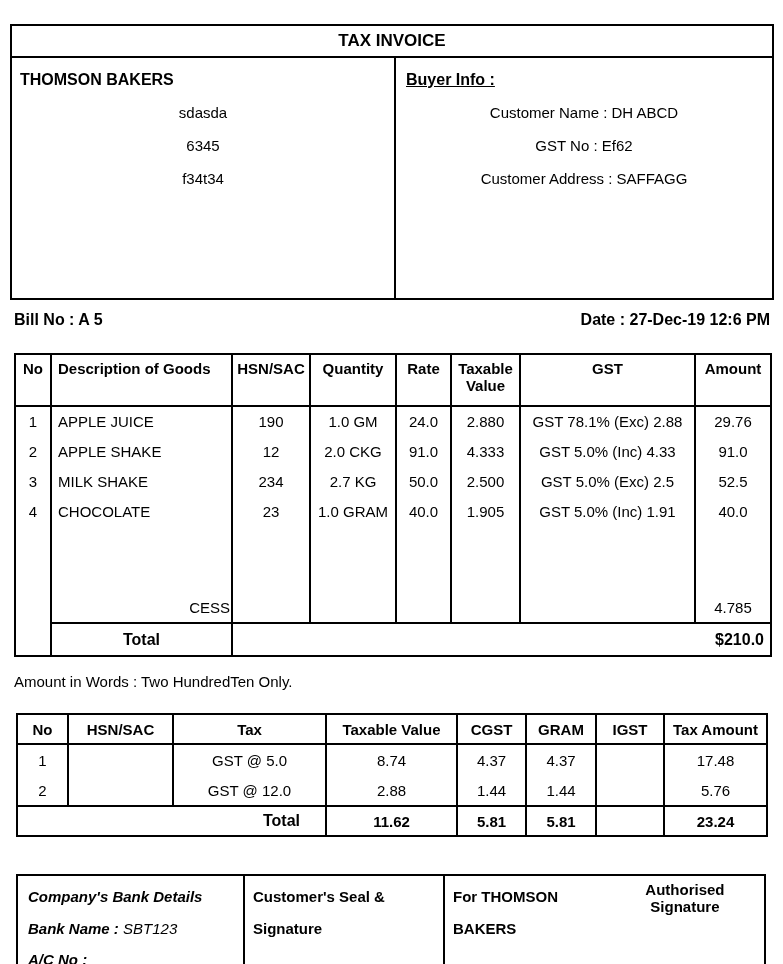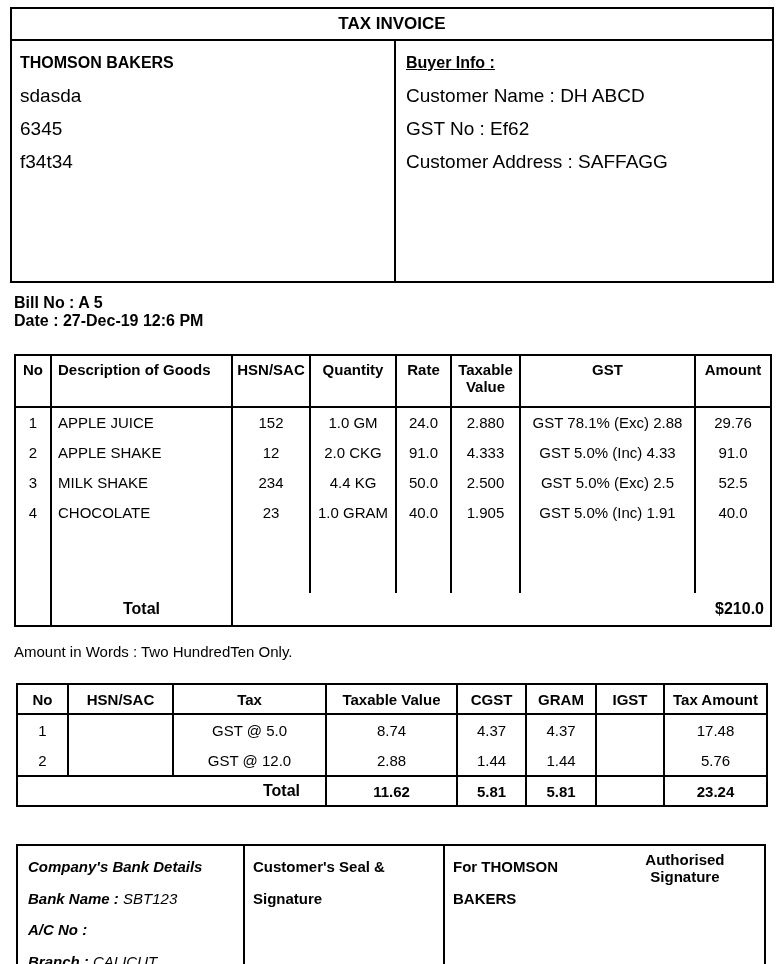--- a/index.html
+++ b/index.html
@@ -3,21 +3,21 @@
 <meta charset="utf-8">
 <style>
   * { margin: 0; padding: 0; box-sizing: border-box; }
   html, body { background: #fff; }
   body {
     width: 783px; height: 964px;
     font-family: "Liberation Sans", "DejaVu Sans", sans-serif;
     color: #000;
     position: relative;
   }
-  .page { width: 783px; height: 964px; padding-top: 7px; border-radius: 19px; }
+  .page { width: 783px; height: 964px; padding-top: 24px; border-radius: 19px; }
 
   
   .title-box {
     margin: 0 9px 0 10px;
     border: 2px solid #000;
     border-bottom: none;
     height: 32px;
     text-align: center;
     font-weight: bold;
     font-size: 17px;
@@ -26,29 +26,29 @@
 
   
   .info-box {
     margin: 0 9px 0 10px;
     border: 2px solid #000;
     height: 244px;
     display: flex;
   }
   .info-left { width: 382px; padding: 5px 8px; }
   .info-right { flex: 1; border-left: 2px solid #000; padding: 5px 10px; }
-  .info-line { font-size: 19px; line-height: 33px; white-space: nowrap; }
+  .info-line { font-size: 15px; line-height: 33px; white-space: nowrap; text-align: center; }
   .seller-name { font-size: 16px; font-weight: bold; line-height: 33px; }
   .buyer-heading { font-size: 16px; font-weight: bold; text-decoration: underline; line-height: 33px; }
 
   
   .bill-row {
     margin: 11px 13px 0 14px;
     display: flex; justify-content: space-between;
-    font-weight: bold; font-size: 16px; flex-direction: column;
+    font-weight: bold; font-size: 16px;
   }
 
   
   table { border-collapse: collapse; table-layout: fixed; }
   .items-table {
     margin: 24px 0 0 14px;
     width: 756px;
     border: 2px solid #000;
   }
   .items-table th, .items-table td {
@@ -156,42 +156,42 @@
         <th>Rate</th>
         <th>Taxable Value</th>
         <th>GST</th>
         <th>Amount</th>
       </tr>
     </thead>
     <tbody>
       <tr class="item-row">
         <td>1</td>
         <td class="cell-desc">APPLE JUICE</td>
-        <td>152</td>
+        <td>190</td>
         <td>1.0 GM</td>
         <td>24.0</td>
         <td>2.880</td>
         <td>GST 78.1% (Exc) 2.88</td>
         <td>29.76</td>
       </tr>
       <tr class="item-row">
         <td>2</td>
         <td class="cell-desc">APPLE SHAKE</td>
         <td>12</td>
         <td>2.0 CKG</td>
         <td>91.0</td>
         <td>4.333</td>
         <td>GST 5.0% (Inc) 4.33</td>
         <td>91.0</td>
       </tr>
       <tr class="item-row">
         <td>3</td>
         <td class="cell-desc">MILK SHAKE</td>
         <td>234</td>
-        <td>4.4 KG</td>
+        <td>2.7 KG</td>
         <td>50.0</td>
         <td>2.500</td>
         <td>GST 5.0% (Exc) 2.5</td>
         <td>52.5</td>
       </tr>
       <tr class="item-row">
         <td>4</td>
         <td class="cell-desc">CHOCOLATE</td>
         <td>23</td>
         <td>1.0 GRAM</td>
@@ -202,20 +202,30 @@
       </tr>
       <tr class="filler-row">
         <td></td>
           <td></td>
           <td></td>
           <td></td>
           <td></td>
           <td></td>
           <td></td>
           <td></td>
+      </tr>
+      <tr class="cess-row">
+        <td class="no-border-bottom"></td>
+        <td class="cess-label">CESS</td>
+        <td></td>
+          <td></td>
+          <td></td>
+          <td></td>
+          <td></td>
+        <td>4.785</td>
       </tr>
       <tr class="total-row">
         <td></td>
         <td class="total-label">Total</td>
         <td class="total-amount" colspan="6">$210.0</td>
       </tr>
     </tbody>
   </table>
 
   <div class="amount-words">Amount in Words : Two HundredTen Only.</div>

